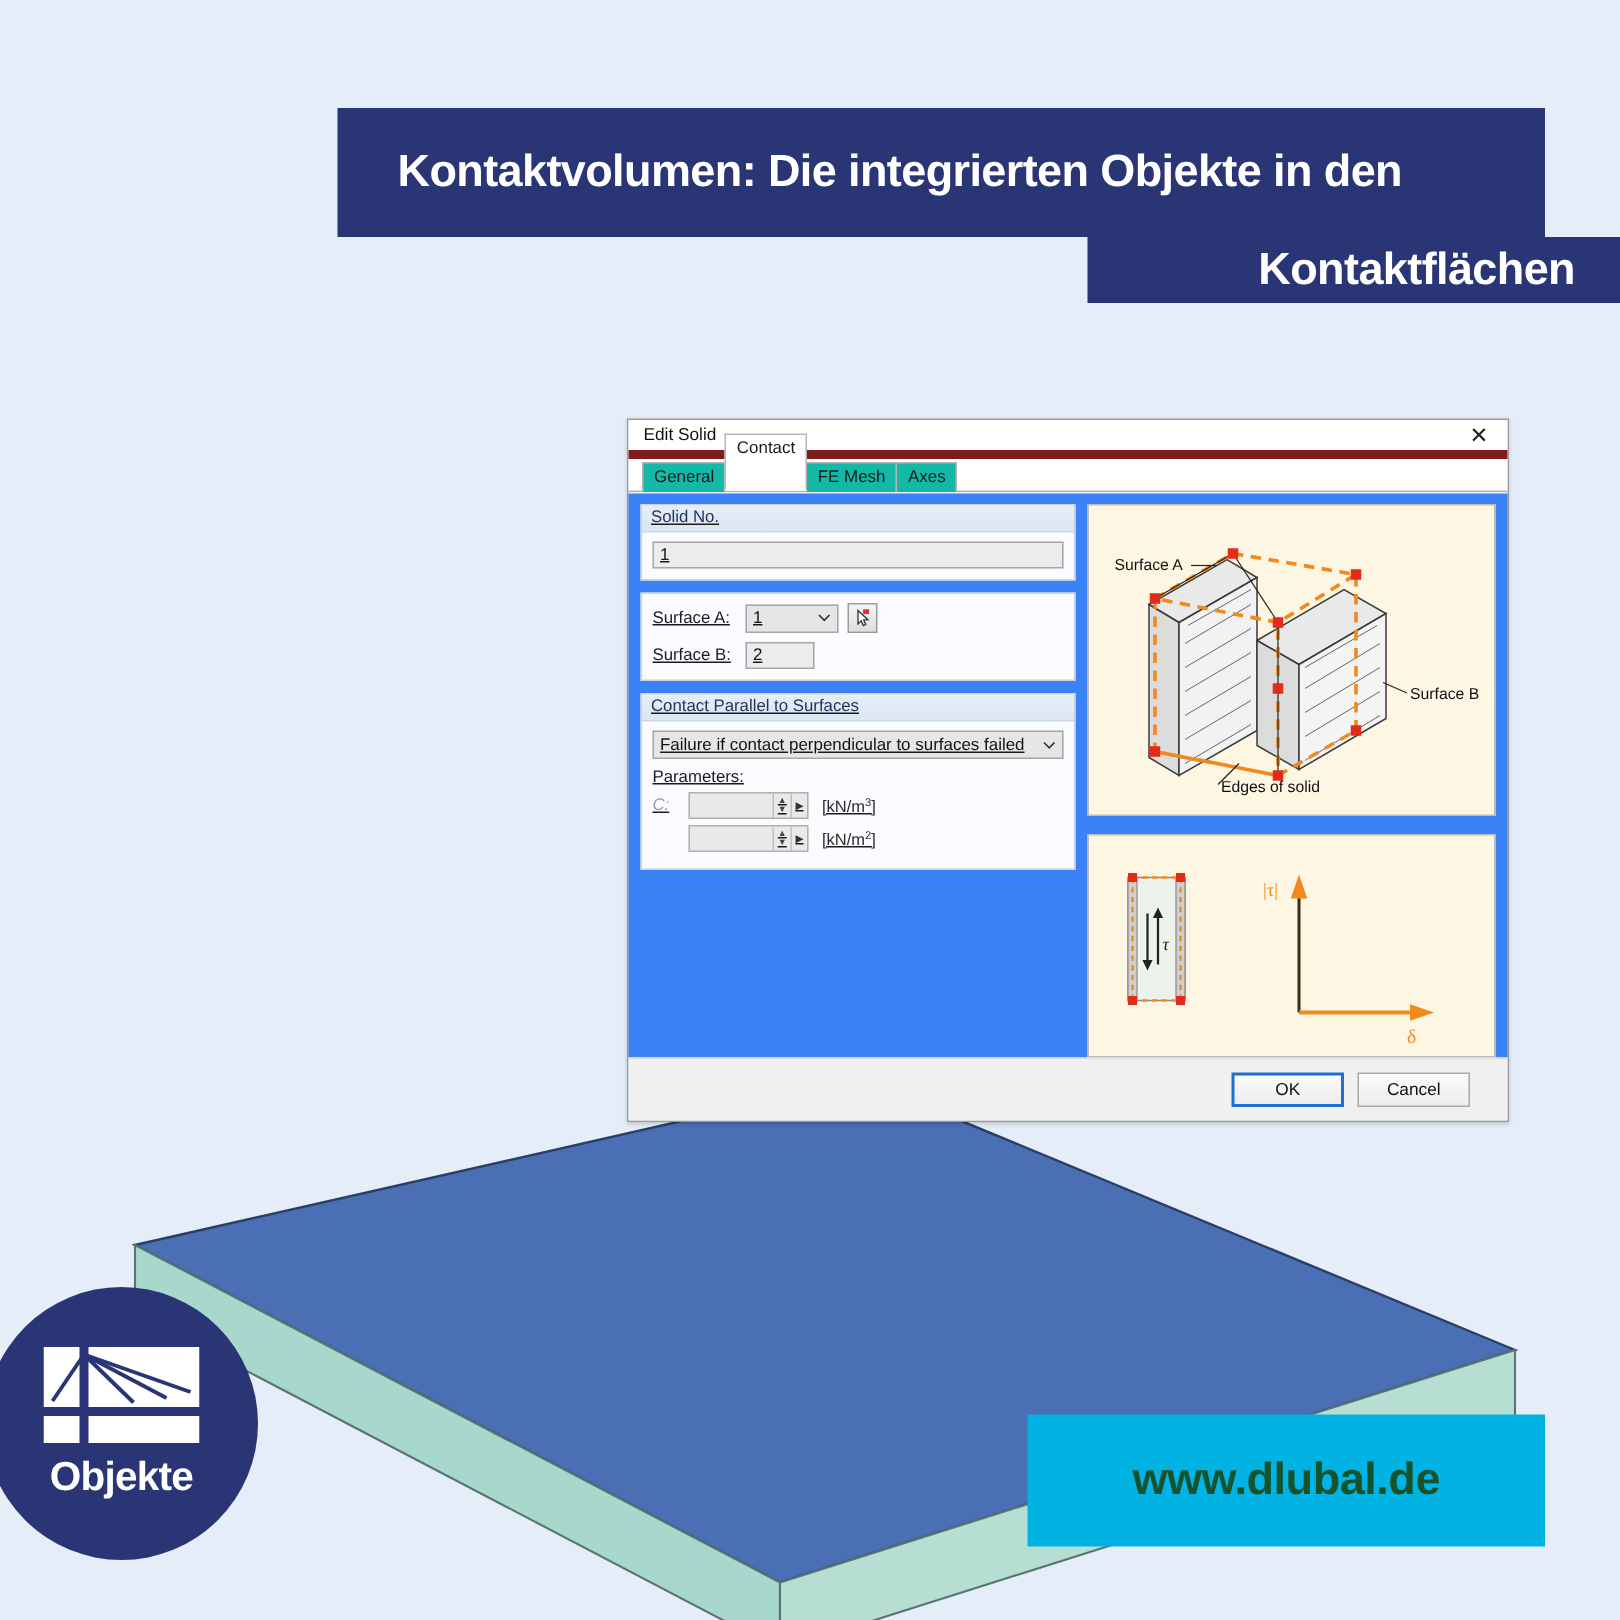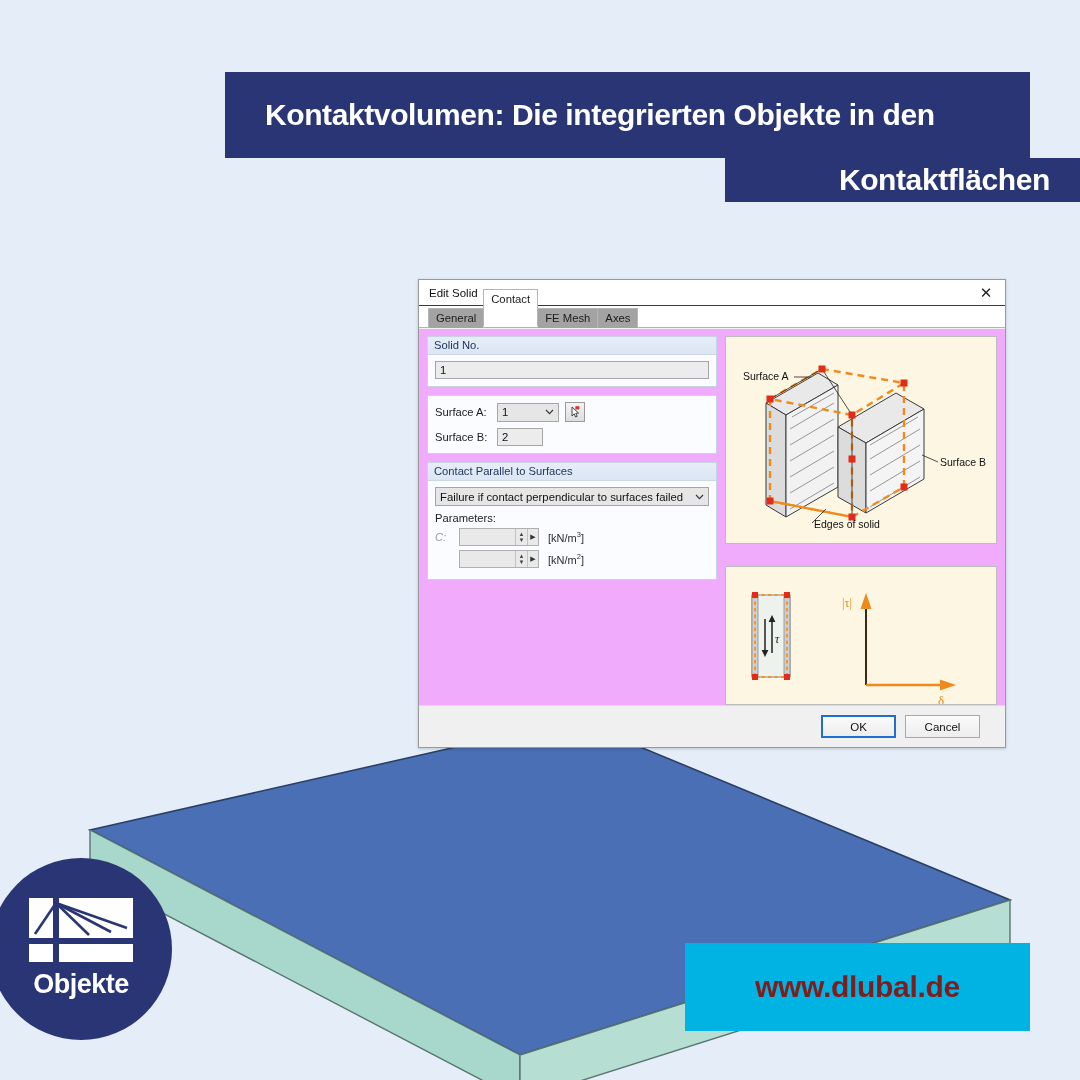--- a/index.html
+++ b/index.html
@@ -27,49 +27,49 @@
   #scene svg { display:block; }
 
   
   #dialog {
     position:absolute; left:418px; top:279px; width:588px; height:469px;
     background:#f0f0f0; border:1px solid #9a9a9a;
     box-shadow:0 1px 3px rgba(0,0,0,.18);
     font-size:11.5px; color:#1b1b1b;
   }
   #dialog-titlebar {
-    height:26px; background:#ffffff; border-bottom:1px solid #7f1d1d;
+    height:26px; background:#ffffff; border-bottom:6px solid #7f1d1d;
     display:flex; align-items:center; padding:0 4px 0 10px;
   }
   #dialog-title { font-size:11.5px; color:#111; flex:1; }
   #dialog-close {
     width:30px; height:22px; display:flex; align-items:center; justify-content:center;
     font-size:15px; color:#222; cursor:pointer;
   }
 
   
   #tabstrip {
     display:flex; align-items:flex-end; height:22px;
     padding-left:9px; background:#ffffff;
     border-bottom:1px solid #b5b5b5; position:relative;
   }
   .tab {
     font-size:11.3px; padding:2px 7px 3px 7px; line-height:1.25;
     border:1px solid #b5b5b5; border-bottom:none;
-    background:#a3a3a3; margin-right:-1px; color:#1b1b1b; cursor:pointer;
+    background:#14b8a6; margin-right:-1px; color:#1b1b1b; cursor:pointer;
     position:relative; top:1px;
   }
   .tab.active { background:#ffffff; top:0; padding-bottom:20px; z-index:3; border-bottom:1px solid #ffffff; }
 
   #dialog-body {
     position:absolute; left:0; top:49px; right:0; bottom:42px;
-    background:#f0abfc; padding:7px 8px 0 8px; display:flex; gap:8px;
+    background:#3b82f6; padding:7px 8px 0 8px; display:flex; gap:8px;text-decoration:underline;
   }
   #left-pane { width:290px; display:flex; flex-direction:column; gap:8px; }
-  #right-pane { flex:1; display:flex; flex-direction:column; gap:22px; }
+  #right-pane { flex:1; display:flex; flex-direction:column; gap:12px; }
 
   
   .group {
     border:1px solid #c8d3e2; background:#fafcff;
     position:relative;
   }
   .group-header {
     background:linear-gradient(#e6edf7,#dbe6f4);
     border-bottom:1px solid #ccd8e8;
     color:#22365c; font-size:11.2px; padding:2px 6px 3px 6px;
@@ -155,21 +155,21 @@
     display:flex; flex-direction:column; align-items:center; justify-content:center;
   }
   #logo-mark { width:104px; }
   #logo-word { color:#ffffff; font-size:27px; font-weight:bold; margin-top:7px; letter-spacing:-0.5px; }
 
   
   #url-banner {
     position:absolute; left:685px; top:943px; width:345px; height:88px;
     background:#00b3e3; display:flex; align-items:center; justify-content:center;
   }
-  #url-text { color:#7f1d1d; font-size:30px; font-weight:bold; letter-spacing:-0.3px; }
+  #url-text { color:#14532d; font-size:30px; font-weight:bold; letter-spacing:-0.3px; }
 </style>
 </head>
 <body>
 
 <div id="scene">
   <svg width="1080" height="480" viewBox="0 0 1080 480">
 
     <polygon points="90,230 575,120 1010,300 520,455" fill="#4a6fb5" stroke="#2b3f66" stroke-width="1.6"></polygon>
 
     <polygon points="90,230 520,455 520,500 90,275" fill="#a8d8cc" stroke="#59756f" stroke-width="1.4"></polygon>

